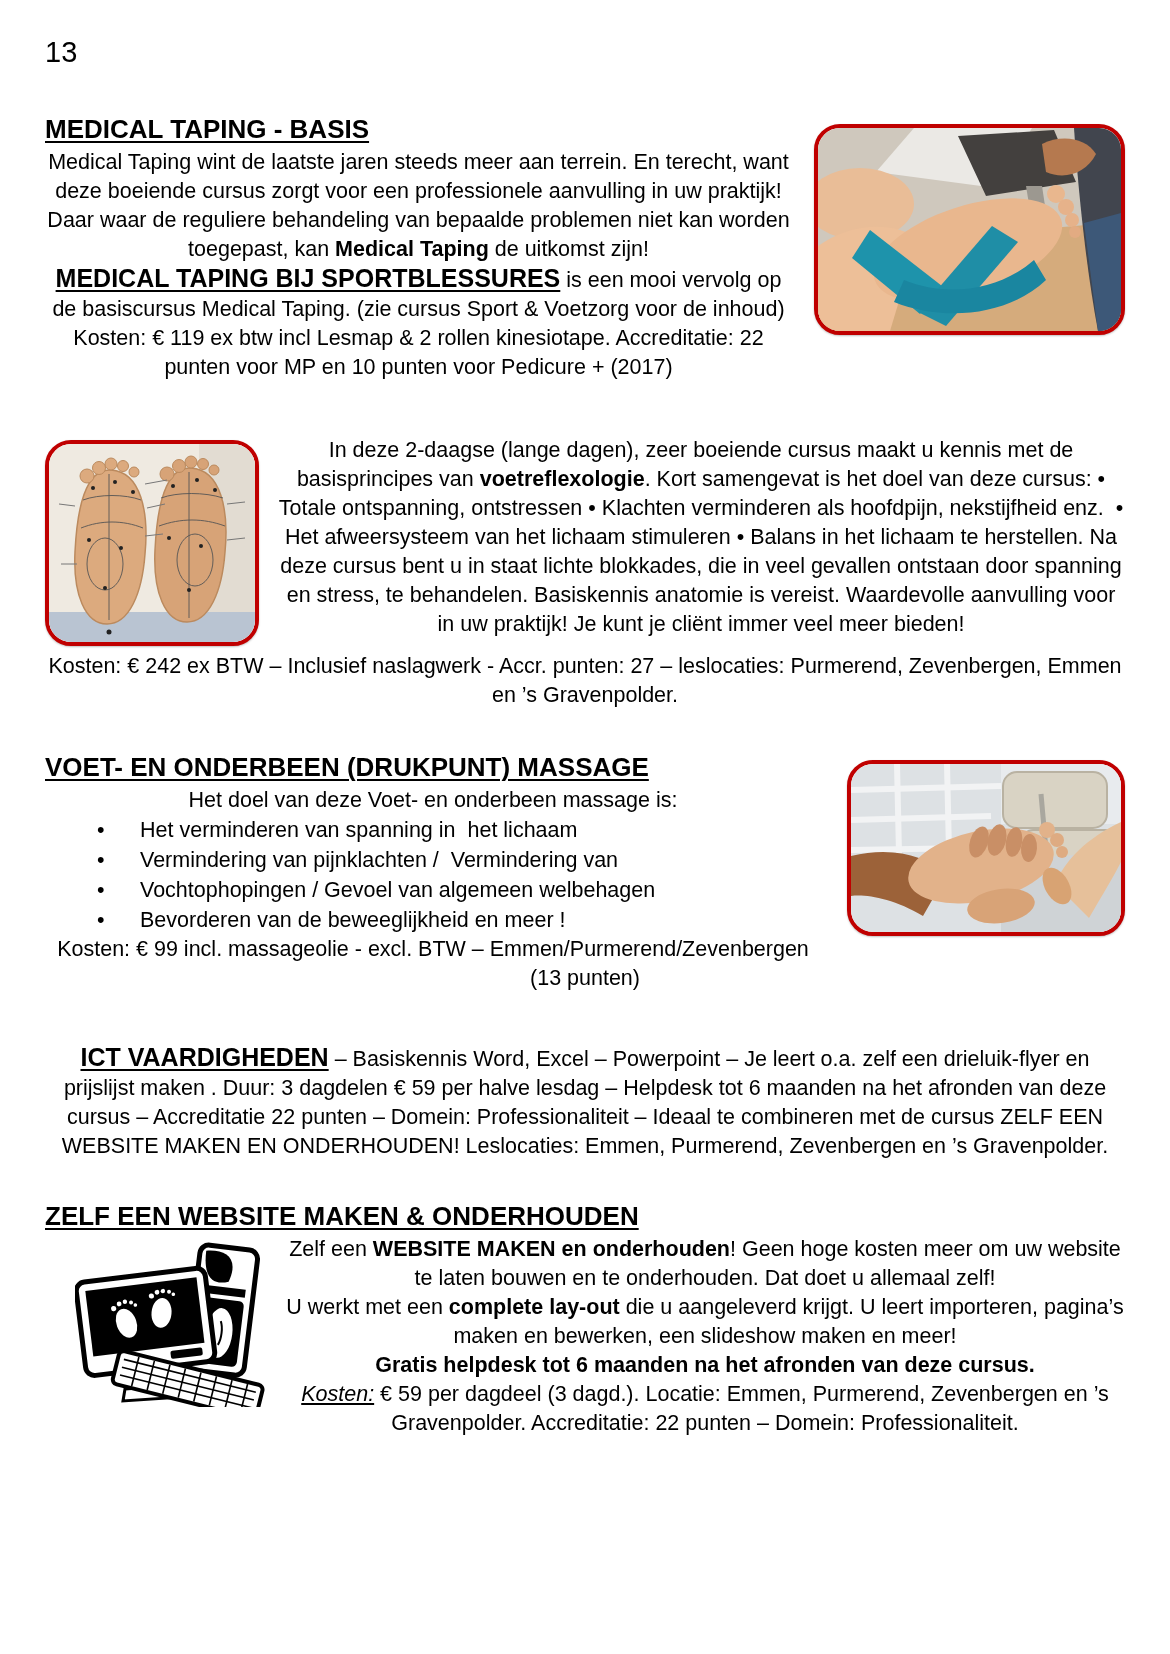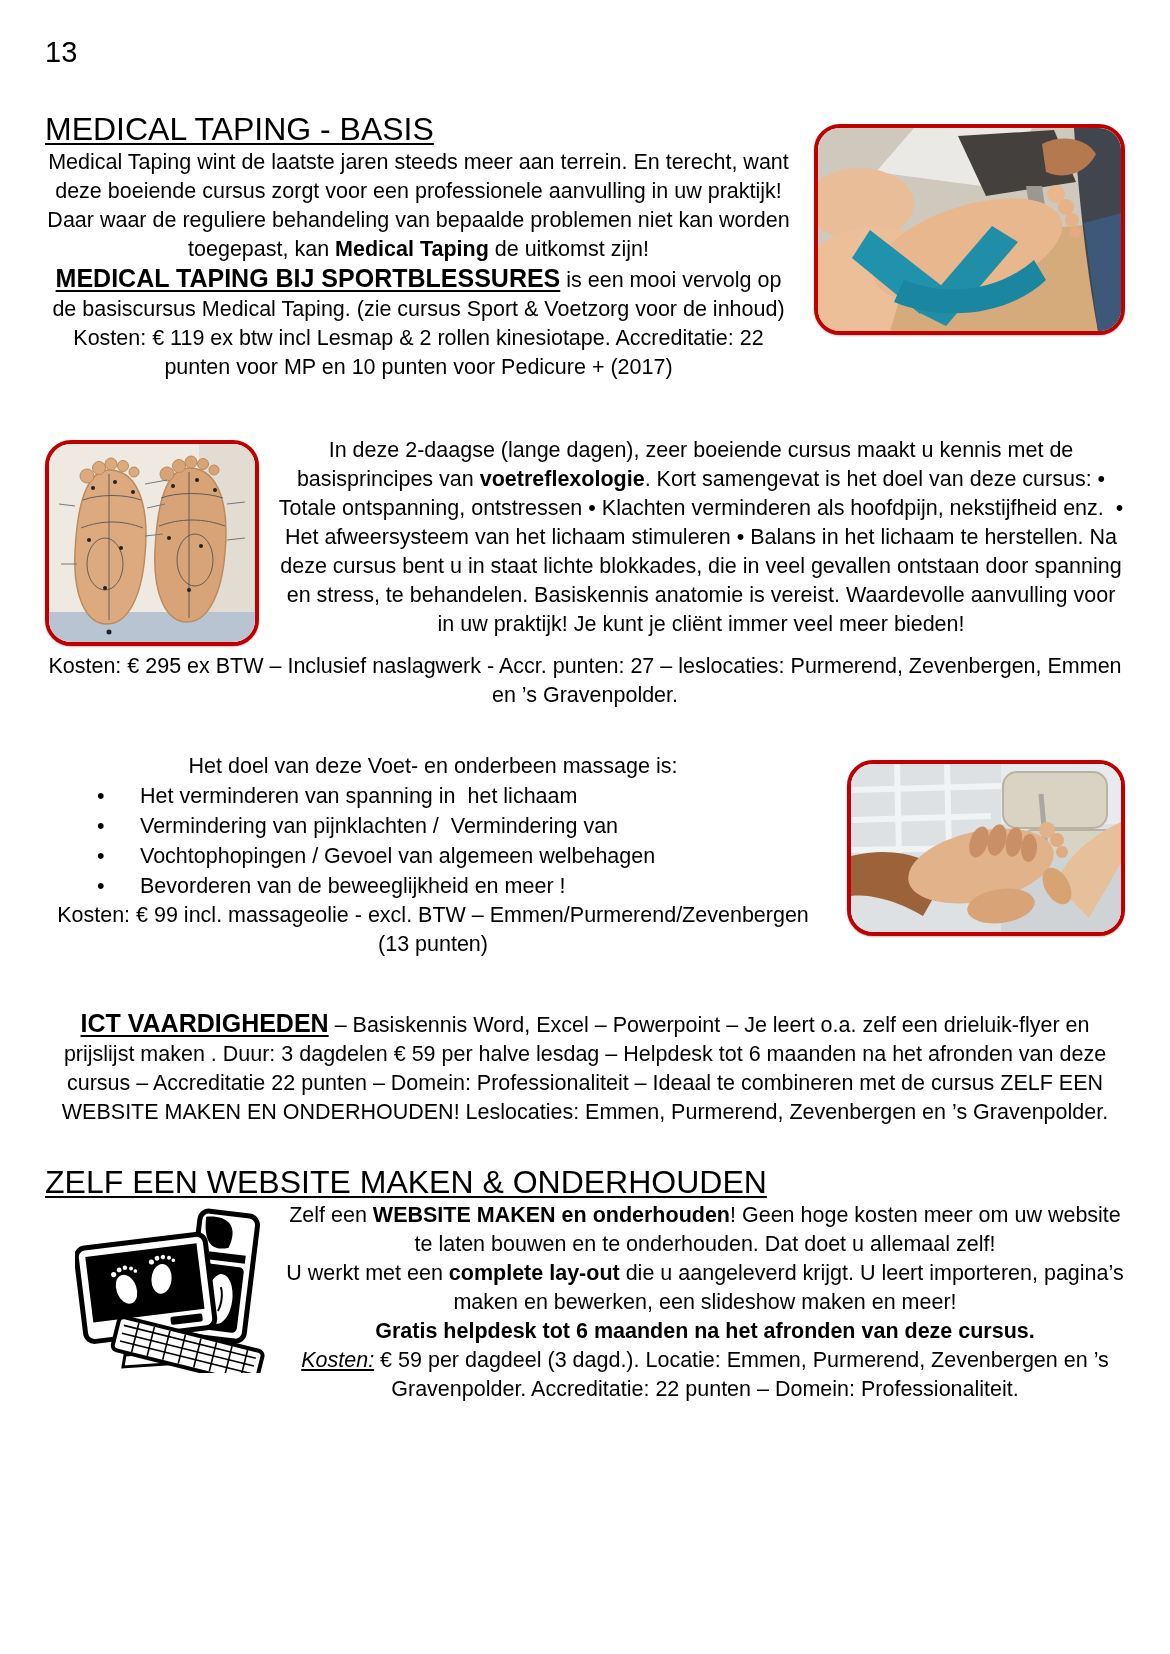--- a/index.html
+++ b/index.html
@@ -1,19 +1,19 @@
 <!DOCTYPE html>
 <html lang="nl"><head>
 <meta charset="utf-8">
 <style>
   html,body{margin:0;padding:0;background:#ffffff;}
   body{width:1170px;height:1654px;font-family:"Liberation Sans",sans-serif;color:#000;}
   .page{box-sizing:border-box;width:1170px;height:1654px;padding:36px 45px 0 45px;overflow:hidden;background:#fff;}
   .pageno{font-size:29px;line-height:32px;text-align:left;margin:0 60px 46px 0;}
-  h2{margin:0 0 3px 0;font-size:32px;line-height:31px;font-weight:normal;
+  h2{margin:0 0 3px 0;font-size:26px;line-height:31px;font-weight:bold;
      text-decoration:underline;text-decoration-thickness:2px;text-underline-offset:3px;}
   p{margin:0;font-size:21.5px;line-height:29px;text-align:center;}
   .inline-heading{font-size:25px;font-weight:bold;text-decoration:underline;
      text-decoration-thickness:2px;text-underline-offset:3px;}
   b{font-weight:bold;}
   .u{text-decoration:underline;font-style:italic;}
   section{overflow:visible;}
   .sec-voetreflex{margin-top:54px;}
   .sec-voet{margin-top:42px;}
   .sec-ict{margin-top:50px;}
@@ -116,21 +116,21 @@
             <path d="M98 64 L116 60"></path>
             <path d="M96 92 L114 90"></path>
             <path d="M178 60 L196 58"></path>
             <path d="M178 96 L196 94"></path>
             <path d="M26 62 L10 60"></path>
             <path d="M28 120 L12 120"></path>
         </g>
       </svg>
     </figure>
     <p class="center-par"><span>In deze 2-daagse (lange dagen), zeer boeiende cursus maakt u kennis met de basisprincipes van </span><b>voetreflexologie</b><span>. Kort samengevat is het doel van deze cursus: • Totale ontspanning, ontstressen • Klachten verminderen als hoofdpijn, nekstijfheid enz. &nbsp;• Het afweersysteem van het lichaam stimuleren • Balans in het lichaam te herstellen. Na deze cursus bent u in staat lichte blokkades, die in veel gevallen ontstaan door spanning en stress, te behandelen. Basiskennis anatomie is vereist. Waardevolle aanvulling voor in uw praktijk! Je kunt je cliënt immer veel meer bieden!</span></p>
-    <p class="clear">Kosten: € 295 ex BTW – Inclusief naslagwerk - Accr. punten: 27 – leslocaties: Purmerend, Zevenbergen, Emmen en ’s Gravenpolder.</p>
+    <p class="clear">Kosten: € 242 ex BTW – Inclusief naslagwerk - Accr. punten: 27 – leslocaties: Purmerend, Zevenbergen, Emmen en ’s Gravenpolder.</p>
   </section>
 
   <section class="sec-voet">
     <figure class="frame massage">
       <svg width="270" height="168" viewBox="0 0 270 168" xmlns="http://www.w3.org/2000/svg">
         <rect width="270" height="168" fill="#dde1e4"></rect>
         <g stroke="#f2f3f4" stroke-width="6">
           <line x1="0" y1="26" x2="150" y2="22"></line>
             <line x1="0" y1="56" x2="140" y2="52"></line>
             <line x1="0" y1="86" x2="120" y2="84"></line>
@@ -155,20 +155,21 @@
         <g fill="#c98f66">
           <ellipse cx="128" cy="78" rx="9" ry="16" transform="rotate(18 128 78)"></ellipse>
           <ellipse cx="146" cy="76" rx="9" ry="16" transform="rotate(14 146 76)"></ellipse>
           <ellipse cx="163" cy="78" rx="8" ry="15" transform="rotate(10 163 78)"></ellipse>
           <ellipse cx="178" cy="84" rx="8" ry="14" transform="rotate(4 178 84)"></ellipse>
         </g>
         <ellipse cx="150" cy="142" rx="34" ry="17" fill="#d8a377" transform="rotate(-8 150 142)"></ellipse>
         <ellipse cx="206" cy="122" rx="12" ry="20" fill="#d8a373" transform="rotate(-30 206 122)"></ellipse>
       </svg>
     </figure>
+    <h2>VOET- EN ONDERBEEN (DRUKPUNT) MASSAGE</h2>
     <p>Het doel van deze Voet- en onderbeen massage is:</p>
     <ul class="bullets">
       <li>Het verminderen van spanning in &nbsp;het lichaam</li>
       <li>Vermindering van pijnklachten / &nbsp;Vermindering van</li>
       <li>Vochtophopingen / Gevoel van algemeen welbehagen</li>
       <li>Bevorderen van de beweeglijkheid en meer !</li>
     </ul>
     <p>Kosten: € 99 incl. massageolie - excl. BTW – Emmen/Purmerend/Zevenbergen (13 punten)</p>
   </section>
 

